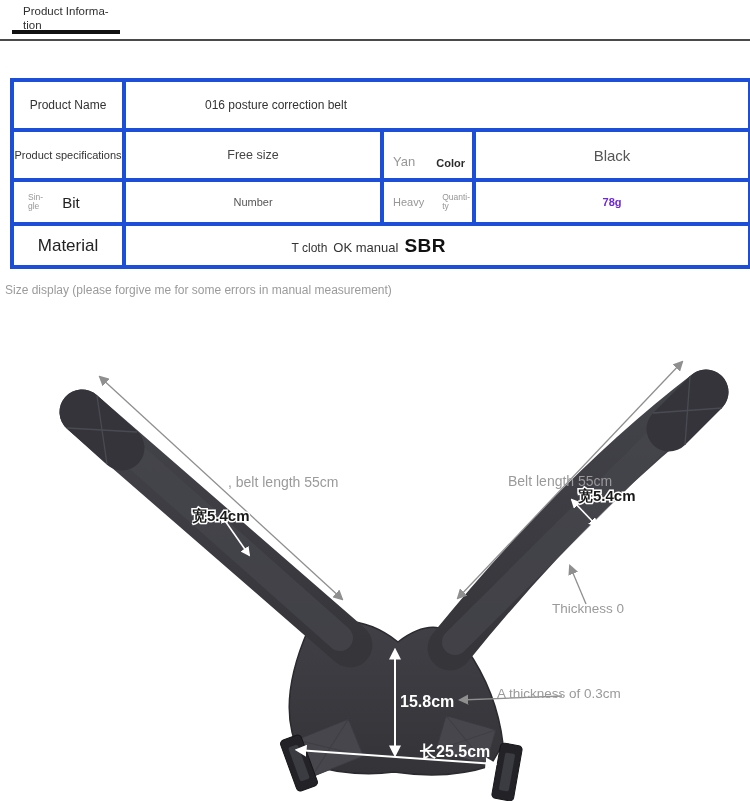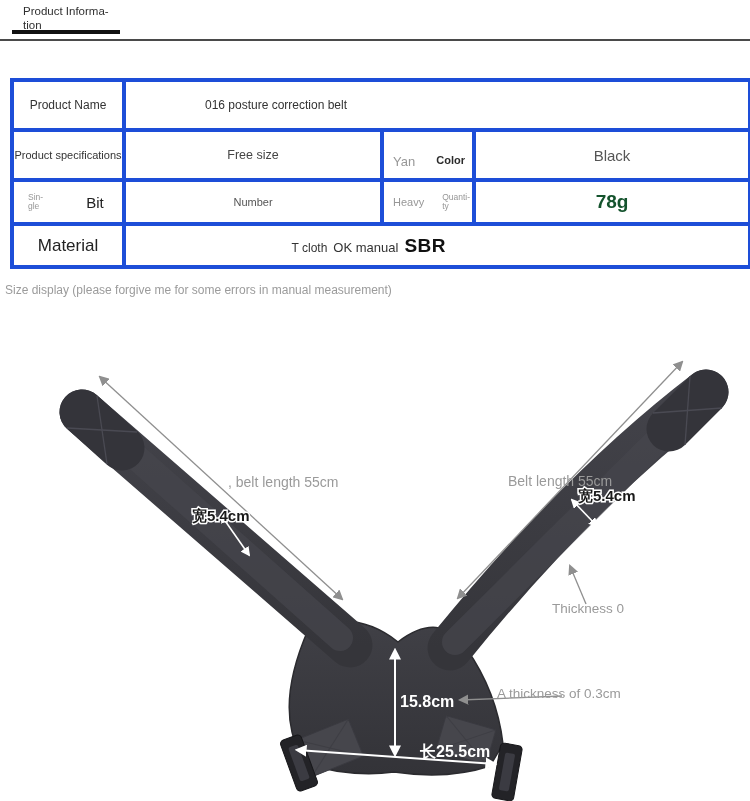--- a/index.html
+++ b/index.html
@@ -16,28 +16,28 @@
   
   table.spec { position:absolute; left:10px; top:78px; width:738px; border-collapse:collapse;
                table-layout:fixed; }
   table.spec td { border:4px solid #1d4ed8; vertical-align:middle; text-align:center;
                   padding:0; overflow:hidden; }
   .r1 { height:50px; } .r2 { height:50px; } .r3 { height:44px; } .r4 { height:43px; }
   .c-label   { font-size:12px; color:#333; }
   .c-spec    { font-size:11px; color:#333; }
   .val-free  { font-size:12.5px; color:#444; }
   .val-black { font-size:15px; color:#555; }
-  .val-78g   { font-size:19px; font-weight:bold; color:#14532d; }
+  .val-78g   { font-size:11px; font-weight:bold; color:#6d28d9; }
   .val-num   { font-size:11px; color:#555; }
   .inner-left { width:300px; margin:0; text-align:center; font-size:12px; color:#333; }
   .cell-flex { display:flex; align-items:center; }
-  .yan-cell  { justify-content:space-between; padding:0 7px 0 9px; align-items:flex-start; padding-top:13px;}
+  .yan-cell  { justify-content:space-between; padding:0 7px 0 9px; align-items:flex-end; padding-top:13px;}
   .yan   { font-size:13px; color:#979797; }
   .colr  { font-size:11px; color:#2b2b2b; font-weight:600; }
-  .unit-cell { justify-content:flex-start; padding-left:14px; gap:43px; height:100%; }
+  .unit-cell { justify-content:flex-start; padding-left:14px; gap:19px; height:100%; }
   .ghost-2l  { font-size:8.5px; line-height:1.1; color:#979797; white-space:pre-line; text-align:left; }
   .bit   { font-size:15px; color:#222; }
   .wt-cell { justify-content:flex-start; padding-left:9px; gap:18px; height:100%; }
   .heavy { font-size:11px; color:#979797; }
   .mat   { font-size:17px; color:#222; }
   .mat-parts { display:flex; justify-content:flex-end; align-items:baseline; gap:6px; width:320px; }
   .mp0 { font-size:12px; color:#333; } .mp1 { font-size:13px; color:#333; }
   .mp2 { font-size:19px; font-weight:bold; color:#111; letter-spacing:.5px; }
 
   .size-note { position:absolute; left:5px; top:283px; font-size:12px; color:#9b9b9b; }

